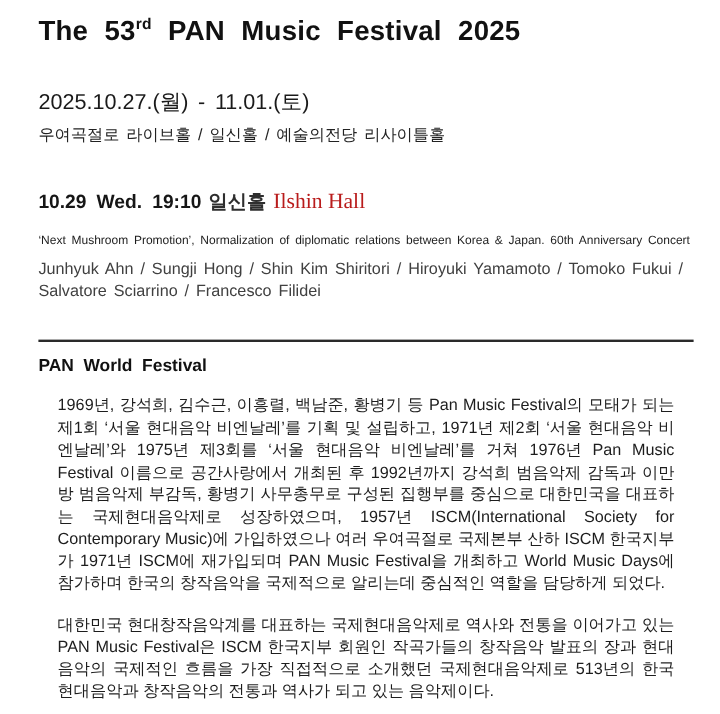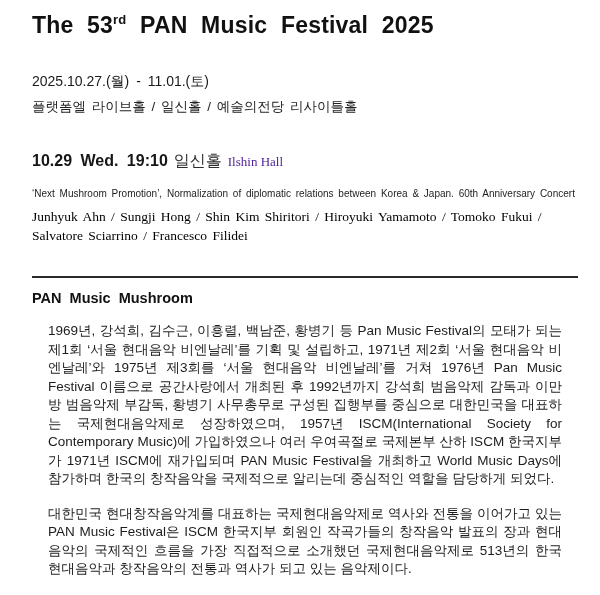--- a/index.html
+++ b/index.html
@@ -30,21 +30,21 @@
   }
   .doc-title sup {
     font-size: 13px;
     font-weight: 700;
     vertical-align: super;
     line-height: 0;
   }
   
   .date-range {
     margin-top: 29px;
-    font-size: 14px;
+    font-size: 18px;
     font-weight: 400;
     word-spacing: 3px;
     color: #1a1a1a;
   }
   .venue-list {
     margin-top: 7px;
     font-size: 13.5px;
     font-weight: 500;
     word-spacing: 2px;
     color: #222;
@@ -55,47 +55,47 @@
     font-size: 16px;
     line-height: 20px;
   }
   .event-datetime {
     font-weight: 700;
     word-spacing: 4px;
     color: #161616;
   }
   .event-venue-ko {
     font-family: "Liberation Serif", serif;
-    font-weight: 400;
+    font-weight: 700;
     font-size: 16px;
     margin-left: 6px;
     color: #2e2e2e;
   }
   .event-venue-en {
     font-family: "Liberation Serif", serif;
     font-weight: 400;
-    font-size: 13px;
+    font-size: 18px;
     margin-left: 6px;
-    color: #4c1d95;
+    color: #b91c1c;
   }
   .concert-title {
     margin-top: 11px;
     font-size: 10px;
     line-height: 21px;
     text-align: justify;
     word-spacing: 2px;
     color: #1d1d1d;
   }
   .composer-list {
     margin-top: 3px;
-    font-family: Liberation Serif, serif;
+    font-family: Liberation Sans, sans-serif;
     font-size: 13.5px;
     line-height: 19px;
     word-spacing: 2px;
-    color: #000000;
+    color: #404040;
   }
   
   .divider {
     margin-top: 31px;
     border: 0;
     border-top: 2px solid #2a2a2a;
     height: 0;
   }
   .about-heading {
     margin-top: 12px;
@@ -120,32 +120,32 @@
 <body>
 
 <div class="page">
 
   <div class="doc-title">
     <div><span>The 53</span><sup>rd</sup> <span>PAN Music Festival 2025</span></div>
   </div>
 
   <div class="date-range">2025.10.27.(월) - 11.01.(토)</div>
 
-  <div class="venue-list">플랫폼엘 라이브홀 / 일신홀 / 예술의전당 리사이틀홀</div>
+  <div class="venue-list">우여곡절로 라이브홀 / 일신홀 / 예술의전당 리사이틀홀</div>
 
   <div class="event-heading">
     <span class="event-datetime">10.29 Wed. 19:10</span><span class="event-venue-ko">일신홀</span><span class="event-venue-en">Ilshin Hall</span>
   </div>
 
   <div class="concert-title">‘Next Mushroom Promotion’, Normalization of diplomatic relations between Korea &amp; Japan. 60th Anniversary Concert</div>
 
   <div class="composer-list">Junhyuk Ahn / Sungji Hong / Shin Kim Shiritori / Hiroyuki Yamamoto / Tomoko Fukui / Salvatore Sciarrino / Francesco Filidei</div>
 
   <hr class="divider">
 
-  <div class="about-heading">PAN Music Mushroom</div>
+  <div class="about-heading">PAN World Festival</div>
 
   <div class="about-body">
     <p>1969년, 강석희, 김수근, 이흥렬, 백남준, 황병기 등 Pan Music Festival의 모태가 되는 제1회 ‘서울 현대음악 비엔날레’를 기획 및 설립하고, 1971년 제2회 ‘서울 현대음악 비엔날레’와 1975년 제3회를 ‘서울 현대음악 비엔날레’를 거쳐 1976년 Pan Music Festival 이름으로 공간사랑에서 개최된 후 1992년까지 강석희 범음악제 감독과 이만방 범음악제 부감독, 황병기 사무총무로 구성된 집행부를 중심으로 대한민국을 대표하는 국제현대음악제로 성장하였으며, 1957년 ISCM(International Society for Contemporary Music)에 가입하였으나 여러 우여곡절로 국제본부 산하 ISCM 한국지부가 1971년 ISCM에 재가입되며 PAN Music Festival을 개최하고 World Music Days에 참가하며 한국의 창작음악을 국제적으로 알리는데 중심적인 역할을 담당하게 되었다.</p>
     <p>대한민국 현대창작음악계를 대표하는 국제현대음악제로 역사와 전통을 이어가고 있는 PAN Music Festival은 ISCM 한국지부 회원인 작곡가들의 창작음악 발표의 장과 현대음악의 국제적인 흐름을 가장 직접적으로 소개했던 국제현대음악제로 513년의 한국 현대음악과 창작음악의 전통과 역사가 되고 있는 음악제이다.</p>
   </div>
 
 </div>
 
 </body></html>

